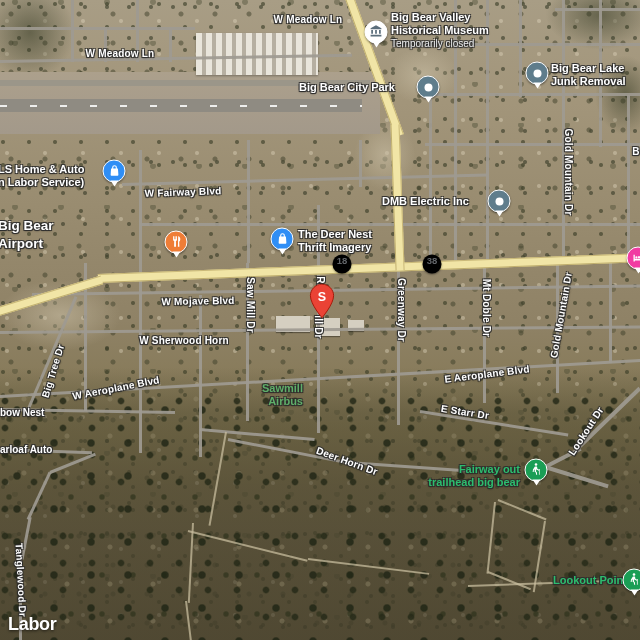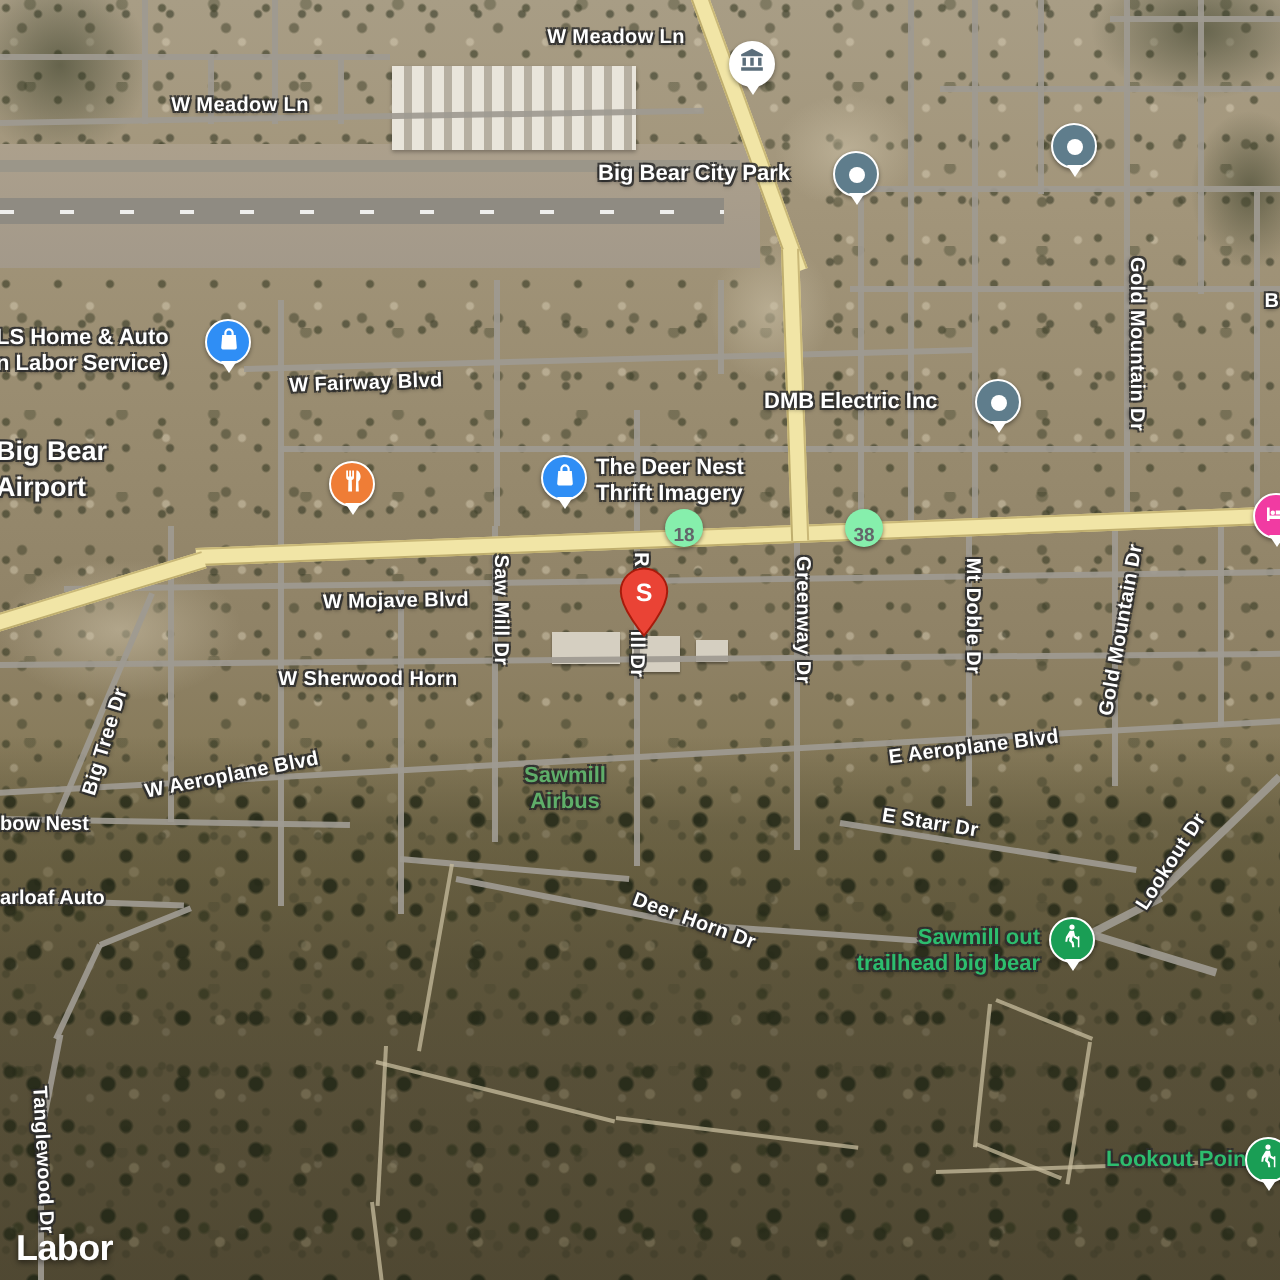--- a/index.html
+++ b/index.html
@@ -42,22 +42,22 @@
     text-shadow:-1px -1px 0 rgba(45,45,45,.85),1px -1px 0 rgba(45,45,45,.85),-1px 1px 0 rgba(45,45,45,.85),1px 1px 0 rgba(45,45,45,.85),0 1px 2px rgba(0,0,0,.6);}
   .street{font-size:10px;transform:translate(-50%,-50%) rotate(var(--r,0deg));letter-spacing:.2px;z-index:5;}
   .street-edge{font-size:10px;z-index:5;}
   .poi-txt{font-size:11px;line-height:12.5px;z-index:5;}
   .poi-status{font-size:10px;font-weight:normal;color:#e8eaed;margin-top:2px;}
   .airport-txt{font-size:13.5px;line-height:17.5px;z-index:5;}
   .green-poi{color:#2dbd6e;}
   .park-txt{color:#5fae69;}
   .ralign{text-align:right;}
   
-  .shield{width:19px;height:19px;border-radius:50%;background:#86efac;transform:translate(-50%,-50%);
-    display:flex;align-items:flex-end;justify-content:center;font-size:9.5px;font-weight:bold;color:#63666a;
+  .shield{width:19px;height:19px;border-radius:50%;background:#000000;transform:translate(-50%,-50%);
+    display:flex;align-items:flex-start;justify-content:center;font-size:9.5px;font-weight:bold;color:#63666a;
     box-shadow:0 1px 2px rgba(0,0,0,.45);z-index:6;}
   .pin{width:21px;height:21px;border-radius:50%;border:1.5px solid #fff;transform:translate(-50%,-50%);
     display:flex;align-items:center;justify-content:center;box-shadow:0 1px 2px rgba(0,0,0,.4);z-index:7;}
   .pin::after{content:'';position:absolute;left:50%;top:100%;transform:translateX(-50%) translateY(-1px);
     border:4px solid transparent;border-top:6px solid #fff;}
   .pin .dot{width:8px;height:8px;background:#fff;border-radius:50%;}
   .pin-slate{background:#5f7d8c;}
   .pin-blue{background:#2f8ef5;}
   .pin-orange{background:#ef7d36;}
   .pin-green{background:#1a9e55;}
@@ -184,40 +184,49 @@
   <div class="abs lbl street" style="left:320px;top:283px;--r:90deg;">Ro</div>
   <div class="abs lbl street" style="left:318px;top:327px;--r:90deg;">ill Dr</div>
   <div class="abs lbl street" style="left:401px;top:310px;--r:90deg;">Greenway Dr</div>
   <div class="abs lbl street" style="left:486px;top:308px;--r:90deg;">Mt Doble Dr</div>
   <div class="abs lbl street" style="left:568px;top:172px;--r:90deg;">Gold Mountain Dr</div>
   <div class="abs lbl street" style="left:561px;top:315px;--r:-80deg;">Gold Mountain Dr</div>
   <div class="abs lbl street" style="left:586px;top:431px;--r:-57deg;">Lookout Dr</div>
   <div class="abs lbl street" style="left:21px;top:580px;--r:87deg;">Tanglewood Dr</div>
   <div class="abs lbl street" style="left:636px;top:151px;">B</div>
 
+  <div class="abs poi-txt" style="left:391px;top:11px;">
+    <div class="lbl">Big Bear Valley</div>
+    <div class="lbl">Historical Museum</div>
+    <div class="lbl poi-status">Temporarily closed</div>
+  </div>
   <div class="abs poi-txt lbl" style="left:299px;top:81px;">Big Bear City Park</div>
+  <div class="abs poi-txt" style="left:551px;top:62px;">
+    <div class="lbl">Big Bear Lake</div>
+    <div class="lbl">Junk Removal</div>
+  </div>
   <div class="abs poi-txt lbl" style="left:382px;top:195px;">DMB Electric Inc</div>
   <div class="abs poi-txt" style="left:-2px;top:163px;">
     <div class="lbl">LS Home &amp; Auto</div>
     <div class="lbl">n Labor Service)</div>
   </div>
   <div class="abs airport-txt" style="left:-2px;top:217px;">
     <div class="lbl">Big Bear</div>
     <div class="lbl">Airport</div>
   </div>
   <div class="abs poi-txt" style="left:298px;top:228px;">
     <div class="lbl">The Deer Nest</div>
     <div class="lbl">Thrift Imagery</div>
   </div>
-  <div class="abs poi-txt" style="left:262px;top:382px;text-align:center;">
+  <div class="abs poi-txt" style="left:262px;top:382px;text-align:right;">
     <div class="lbl park-txt">Sawmill</div>
     <div class="lbl park-txt">Airbus</div>
   </div>
   <div class="abs poi-txt ralign" style="left:428px;top:463px;width:92px;">
-    <div class="lbl green-poi">Sawmill out</div>
+    <div class="lbl green-poi">Fairway out</div>
     <div class="lbl green-poi">trailhead big bear</div>
   </div>
   <div class="abs poi-txt lbl green-poi" style="left:553px;top:574px;">Lookout Point</div>
 
   <div class="abs pin pin-white" style="left:376px;top:32px;">
     <span><svg width="13" height="13" viewBox="0 0 12 12">
           <path fill="#5b6e7b" d="M6 .8 11 3.4v.9H1v-.9L6 .8zM1.6 5h1.6v3.6H1.6zM5.2 5h1.6v3.6H5.2zM8.8 5h1.6v3.6H8.8zM1 9.4h10V11H1z"></path>
         </svg></span>
   </div>
   <div class="abs pin pin-slate" style="left:428px;top:87px;">

